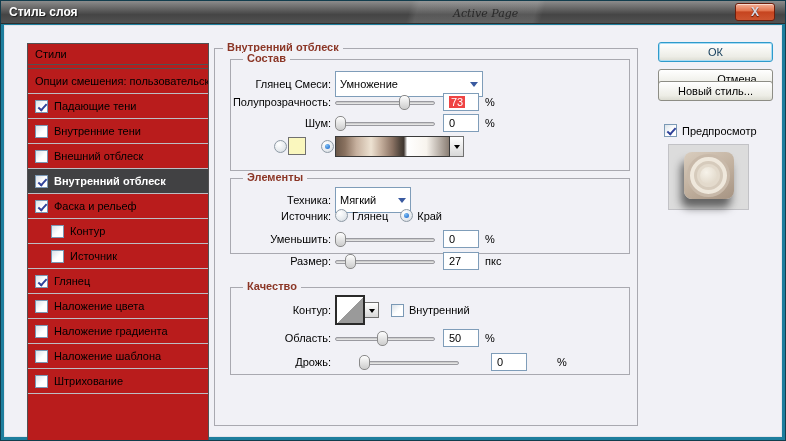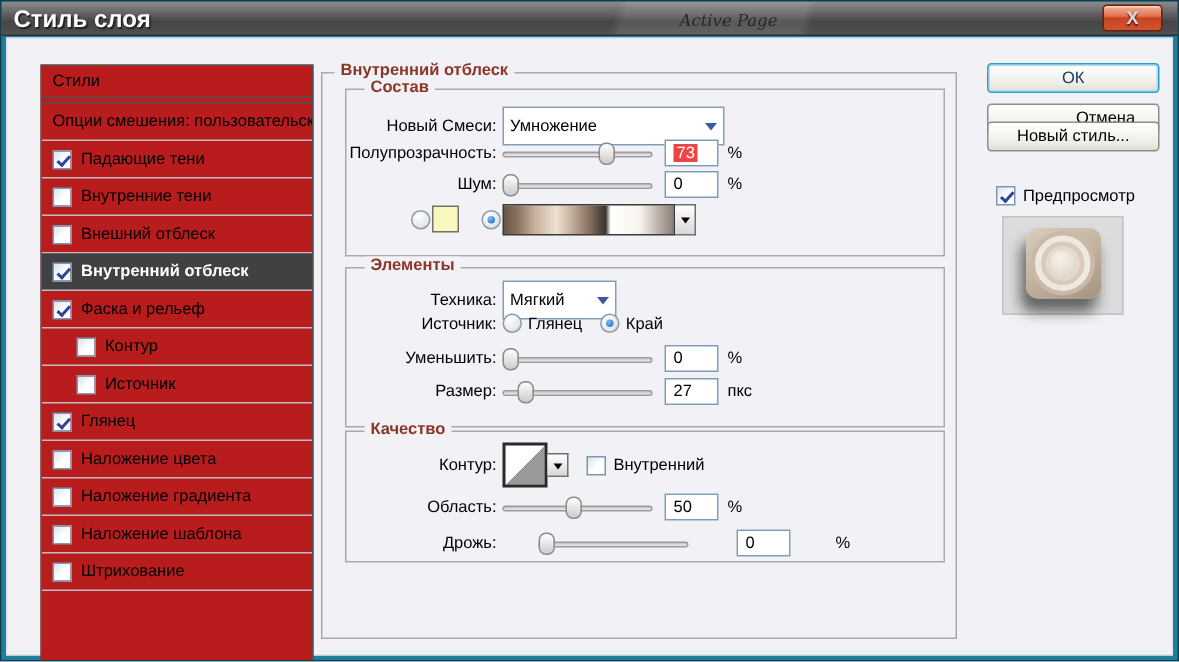--- a/index.html
+++ b/index.html
@@ -5,21 +5,21 @@
   * { margin:0; padding:0; box-sizing:border-box; }
   html,body { width:786px; height:441px; background:#fff; font-family:"Liberation Sans","DejaVu Sans",sans-serif; font-size:11px; color:#000; }
   .window { position:relative; width:786px; height:441px; background:#1E7E9D; border:1px solid #123D4D; overflow:hidden; }
 
   
   .titlebar { position:relative; height:23px;
     background:
       linear-gradient(105deg, rgba(255,255,255,0) 52%, rgba(255,255,255,.10) 53%, rgba(255,255,255,.10) 68%, rgba(255,255,255,0) 69%),
       linear-gradient(180deg,#8C8C8C 0%,#5E5E5E 40%,#454545 62%,#515151 100%);
     border-bottom:1px solid #2E2E2E; }
-  .win-title { position:absolute; left:8px; top:4px; font-size:16px; font-weight:bold; color:#FFFFFF; text-shadow:1px 1px 1px rgba(0,0,0,.6); }
+  .win-title { position:absolute; left:8px; top:4px; font-size:12px; font-weight:bold; color:#FFFFFF; text-shadow:1px 1px 1px rgba(0,0,0,.6); }
   .watermark { position:absolute; left:452px; top:6px; font-family:"DejaVu Serif",serif; font-style:italic; font-size:11px; color:rgba(25,25,25,.8); }
   .close-btn { position:absolute; right:10px; top:2px; width:40px; height:18px; border-radius:3px;
     border:1px solid #6E1E0C;
     background:linear-gradient(180deg,#F4B097 0%,#E2744E 42%,#C6441F 50%,#CE5530 100%);
     box-shadow:inset 0 1px 0 rgba(255,255,255,.55);
     display:flex; align-items:center; justify-content:center; cursor:pointer; }
   .close-x { font-weight:bold; font-size:12px; color:#D7DAE6; text-shadow:0 1px 1px rgba(60,10,0,.8); line-height:1; }
 
   
   .body { position:absolute; left:0; right:0; top:24px; bottom:0; background:#1E7E9D; padding:0 3px 3px 3px; }
@@ -54,21 +54,21 @@
   .unit { margin-left:6px; }
   .mini-drop { width:14px; height:100%; display:flex; align-items:center; justify-content:center; border:1px solid #707070; border-left:none;
     background:linear-gradient(180deg,#FFFFFF,#D8D8D8); cursor:pointer; }
   .mini-drop::after { content:""; width:0; height:0; border:3px solid transparent; border-top:4px solid #000; margin-top:4px; }
 
   
   .outer-group { position:absolute; left:209px; top:22px; width:424px; height:378px; border:1px solid #A9A9B0; }
   .glabel { position:absolute; top:-8px; background:#F1F1F6; padding:0 4px; font-weight:bold; color:#8B3626; white-space:nowrap; }
   .group { position:absolute; left:15px; width:400px; border:1px solid #A9A9B0; }
   .g-compose { top:10px; height:112px; }
-  .g-elements { top:129px; height:107px; }
+  .g-elements { top:129px; height:76px; }
   .g-quality { top:238px; height:88px; }
   .row { position:absolute; left:1px; right:1px; display:flex; align-items:center; }
   .lbl { width:103px; padding-right:4px; text-align:right; white-space:nowrap; flex:0 0 103px; }
 
   .color-swatch { width:18px; height:18px; border:1px solid #707070; background:#FAF7BE; margin-left:1px; cursor:pointer; }
   .grad-wrap { display:flex; height:21px; margin-left:1px; }
   .grad-bar { width:115px; height:100%; border:1px solid #3A3A3A; cursor:pointer; }
   .contour-swatch { width:30px; height:30px; border:2px solid #2A2A2A; background:linear-gradient(to top left,#9A9A9A 49.6%,#FFFFFF 50%); cursor:pointer; }
   .contour-drop { width:14px; height:16px; align-self:center; }
 
@@ -161,21 +161,21 @@
         </div>
       </div>
     </div>
 
     <div class="outer-group">
       <span class="glabel" style="left:8px;">Внутренний отблеск</span>
 
       <div class="group g-compose">
         <span class="glabel" style="left:12px;">Состав</span>
         <div class="row" style="top:11px;">
-          <span class="lbl">Новый Смеси:</span>
+          <span class="lbl">Глянец Смеси:</span>
           <div class="combo" style="width:148px;">
             <span>Умножение</span>
             <span class="arr"></span>
           </div>
         </div>
         <div class="row" style="top:33px;">
           <span class="lbl">Полупрозрачность:</span>
           <div class="slider">
             <div class="track"></div>
             <div class="thumb" style="left: 64.24%;"></div>

